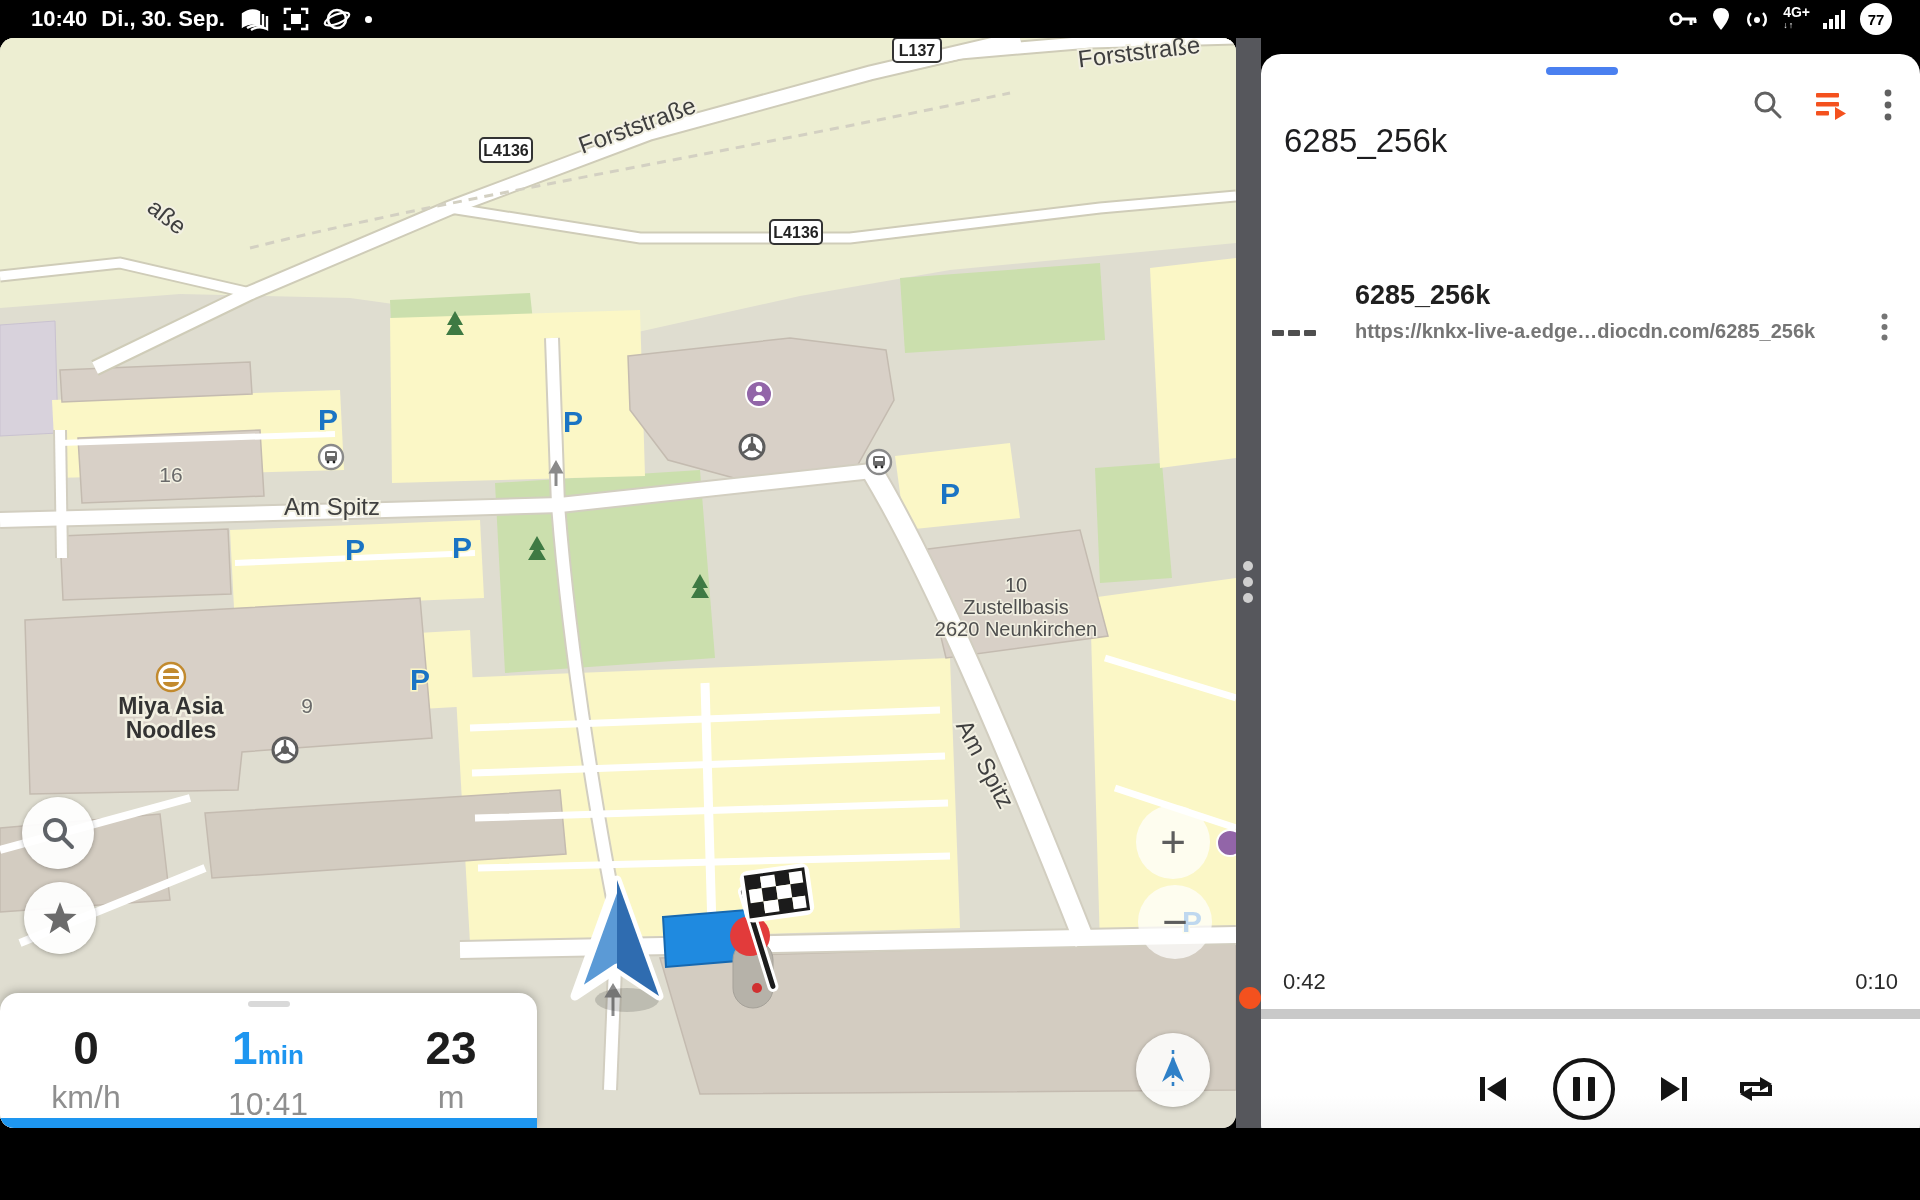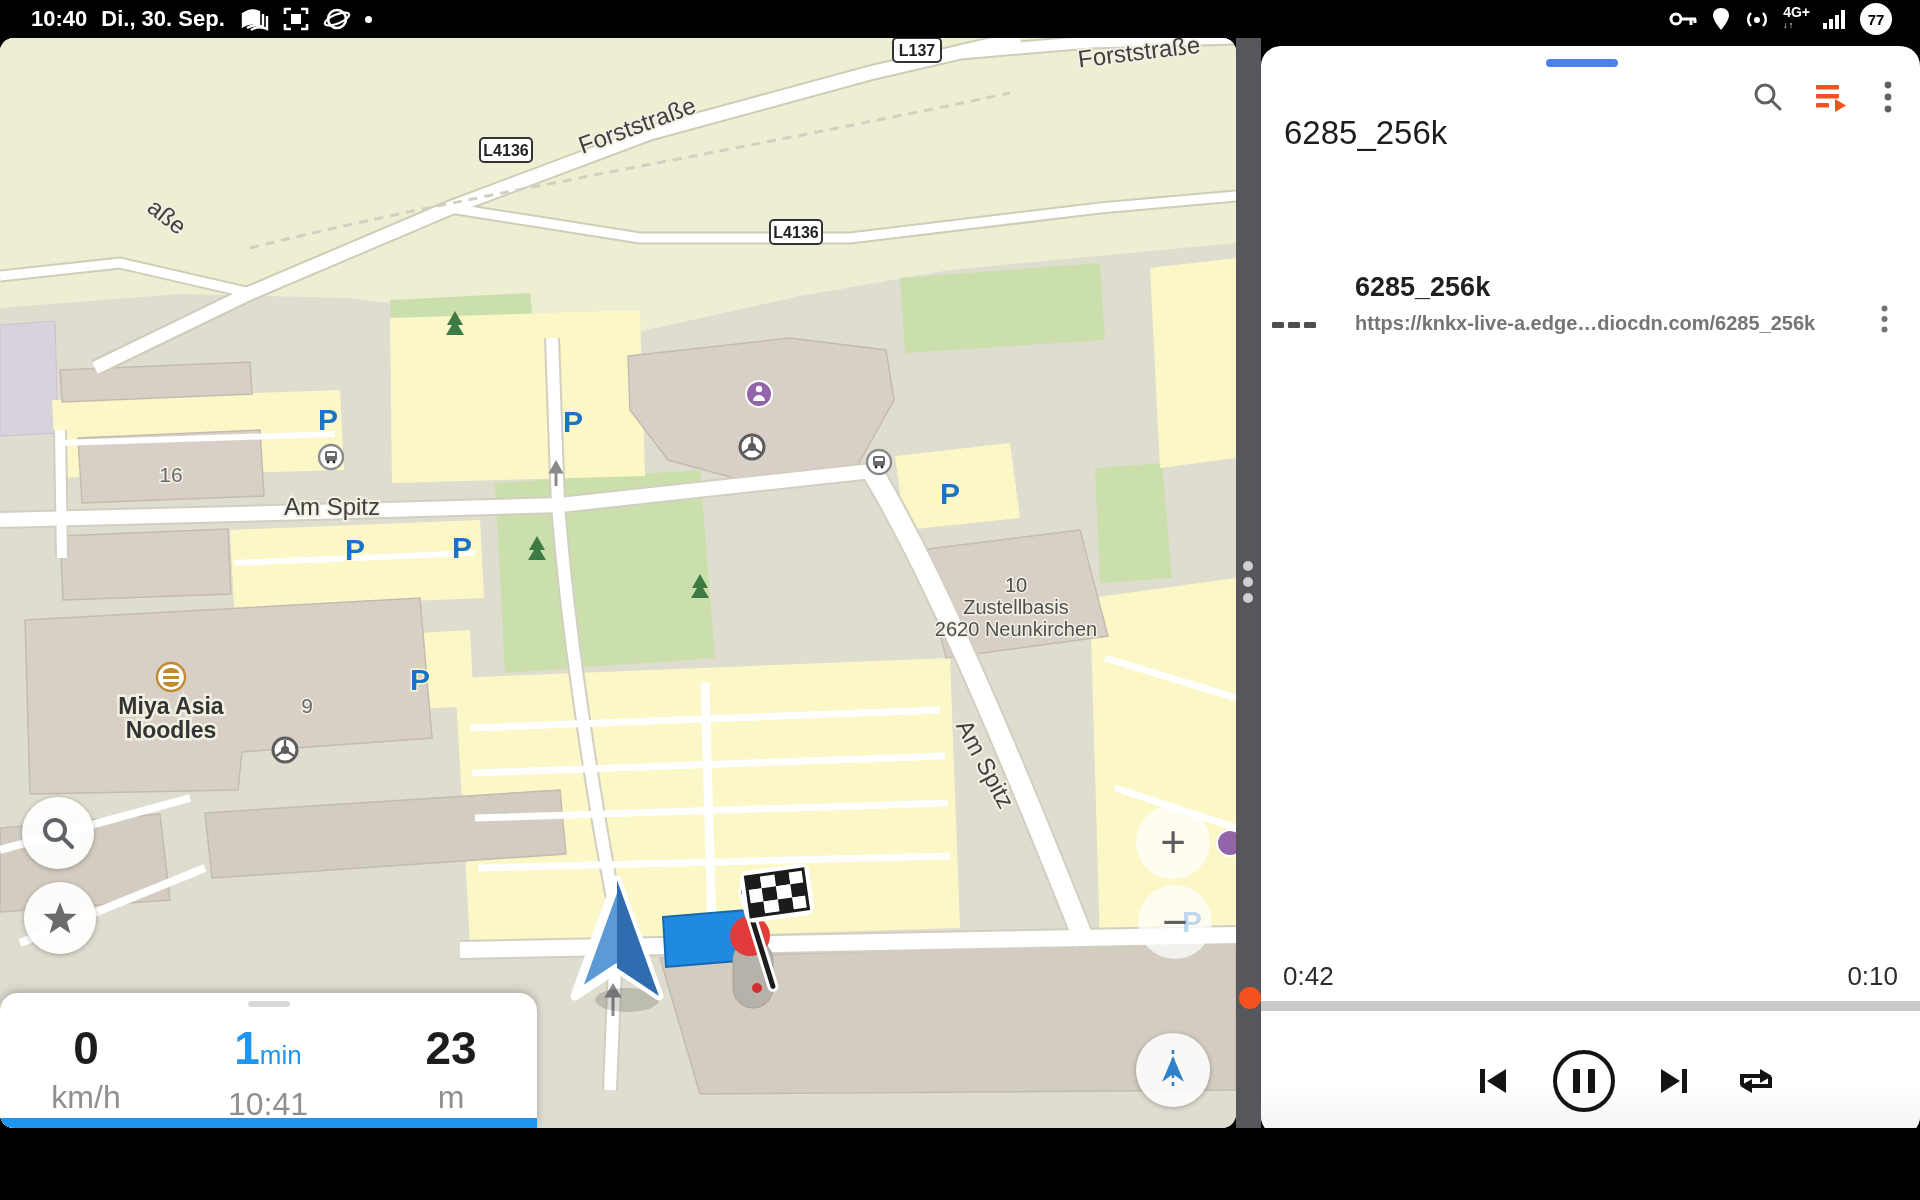--- a/index.html
+++ b/index.html
@@ -10,21 +10,21 @@
   .sb-ic{display:flex;align-items:center;}
   .sb-dot{width:7px;height:7px;border-radius:50%;background:#fff;}
   .battery{width:32px;height:32px;border-radius:50%;background:#fff;color:#000000;font-size:15px;font-weight:700;display:flex;align-items:center;justify-content:center;}
   .net{color:#fff;font-size:14px;font-weight:700;line-height:11px;}
   .net small{font-size:9px;font-weight:400;letter-spacing:1px;}
   
   #main{position:absolute;left:0;top:38px;width:1920px;height:1090px;background:#000;}
   #mapPane{position:absolute;left:0;top:0;width:1236px;height:1090px;border-radius:14px;overflow:hidden;background:#dfddd0;}
   #divider{position:absolute;left:1236px;top:0;width:25px;height:1090px;background:#56575c;}
   .div-dot{position:absolute;left:7px;width:10px;height:10px;border-radius:50%;background:#cfcfcf;}
-  #audioPane{position:absolute;left:1261px;top:8px;width:659px;height:1090px;border-radius:20px;background:#fff;overflow:hidden;}
+  #audioPane{position:absolute;left:1261px;top:16px;width:659px;height:1090px;border-radius:20px;background:#fff;overflow:hidden;}
   #bottombar{position:absolute;left:0;top:1128px;width:1920px;height:72px;background:#000;}
   
   #destBanner{position:absolute;left:12px;top:4px;width:200px;height:258px;background:#2d9be9;border-radius:10px;box-shadow:0 2px 6px rgba(0,0,0,.35);}
   #destBanner .dist{position:absolute;left:0;top:190px;width:100%;text-align:center;color:#fff;font-size:46px;font-weight:700;}
   .fab{position:absolute;border-radius:50%;background:rgba(255,255,255,.93);box-shadow:0 1px 5px rgba(0,0,0,.3);display:flex;align-items:center;justify-content:center;}
   .fab.translucent{background:rgba(255,255,255,.72);box-shadow:none;}
   .zoomglyph{font-size:44px;color:#5d5d5d;font-weight:400;line-height:0;}
   #statsPanel{position:absolute;left:0;top:955px;width:537px;height:135px;background:#fff;border-radius:18px 18px 0 0;box-shadow:0 -2px 8px rgba(0,0,0,.25);}
   #statsPanel .handle{position:absolute;left:248px;top:8px;width:42px;height:6px;border-radius:3px;background:#d9d9d9;}
   .statcol{position:absolute;width:130px;text-align:center;}
@@ -34,21 +34,21 @@
   #statsBlue{position:absolute;left:0;top:125px;width:537px;height:10px;background:#1e96f0;border-bottom-left-radius:14px;}
   
   #bluePill{position:absolute;left:285px;top:13px;width:72px;height:8px;border-radius:4px;background:#4a80f0;}
   #audioTitle{position:absolute;left:23px;top:68px;font-size:33px;font-weight:500;color:#1d1d1f;}
   .hdr-ic{position:absolute;top:34px;width:34px;height:34px;display:flex;align-items:center;justify-content:center;cursor:pointer;}
   #listItem{position:absolute;left:0;top:108px;width:659px;height:110px;}
   .dashes{position:absolute;left:11px;top:168px;display:flex;gap:4px;}
   .dash{width:12px;height:6px;border-radius:1px;background:#4f4f4f;}
   #trackTitle{position:absolute;left:94px;top:118px;font-size:27px;font-weight:700;color:#1f1f1f;}
   #trackUrl{position:absolute;left:94px;top:158px;font-size:20px;font-weight:700;color:#757575;}
-  #timeRow span{position:absolute;top:915px;font-size:26px;color:#2b2b2b;}
+  #timeRow span{position:absolute;top:915px;font-size:22px;color:#2b2b2b;}
   #seekbar{position:absolute;left:0;top:955px;width:659px;height:10px;background:#c9c9c9;}
   #controls .ctl{position:absolute;display:flex;align-items:center;justify-content:center;cursor:pointer;}
   #pauseBtn{left:292px;top:1004px;width:62px;height:62px;border:4px solid #141414;border-radius:50%;box-sizing:border-box;}
   .pausebars{display:flex;gap:8px;}
   .pausebars div{width:7px;height:24px;background:#141414;border-radius:1px;}
   #audioFade{position:absolute;left:0;top:1042px;width:659px;height:48px;background:linear-gradient(#ffffff,#f1f1f1);}
   #seekThumb{position:absolute;left:1239px;top:949px;width:22px;height:22px;border-radius:50%;background:#f4511e;z-index:60;}
   
   text{font-family:"Liberation Sans",sans-serif;paint-order:stroke;stroke:#f2f0e2;stroke-width:4px;}
   .street{fill:#3f3f3f;font-size:24px;}
@@ -366,21 +366,21 @@
     </div>
 
     
     <div id="statsPanel">
       <div class="handle"></div>
       <div class="statcol" style="left:21px;top:30px;">
         <div class="statval">0</div>
         <div class="statunit">km/h</div>
       </div>
       <div class="statcol" style="left:203px;top:30px;">
-        <div class="statval blue"><span>1</span><span style="font-size:26px;font-weight:400;">min</span></div>
+        <div class="statval blue"><span>1</span><span style="font-size:26px;font-weight:700;">min</span></div>
         <div class="statunit">10:41</div>
       </div>
       <div class="statcol" style="left:386px;top:30px;">
         <div class="statval">23</div>
         <div class="statunit">m</div>
       </div>
       <div id="statsBlue"></div>
     </div>
   </div>
 

